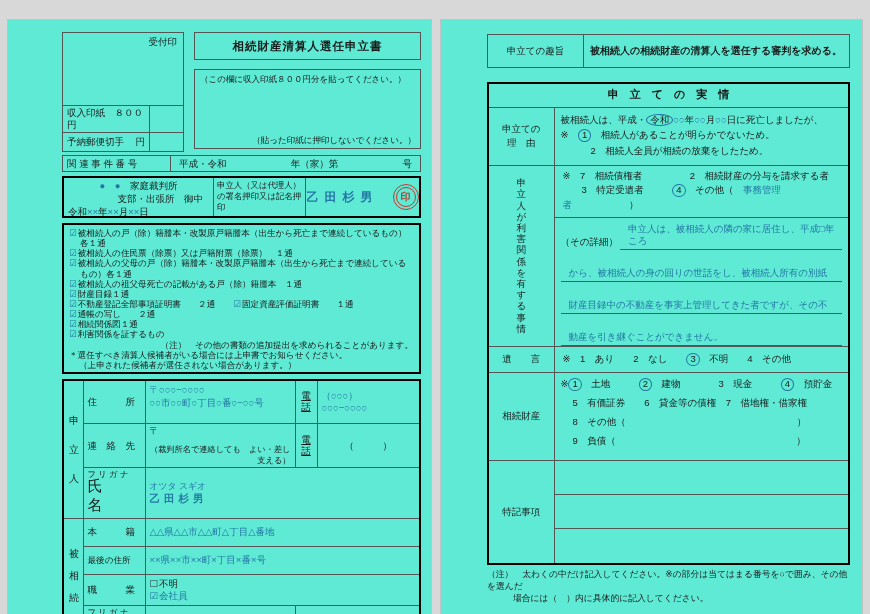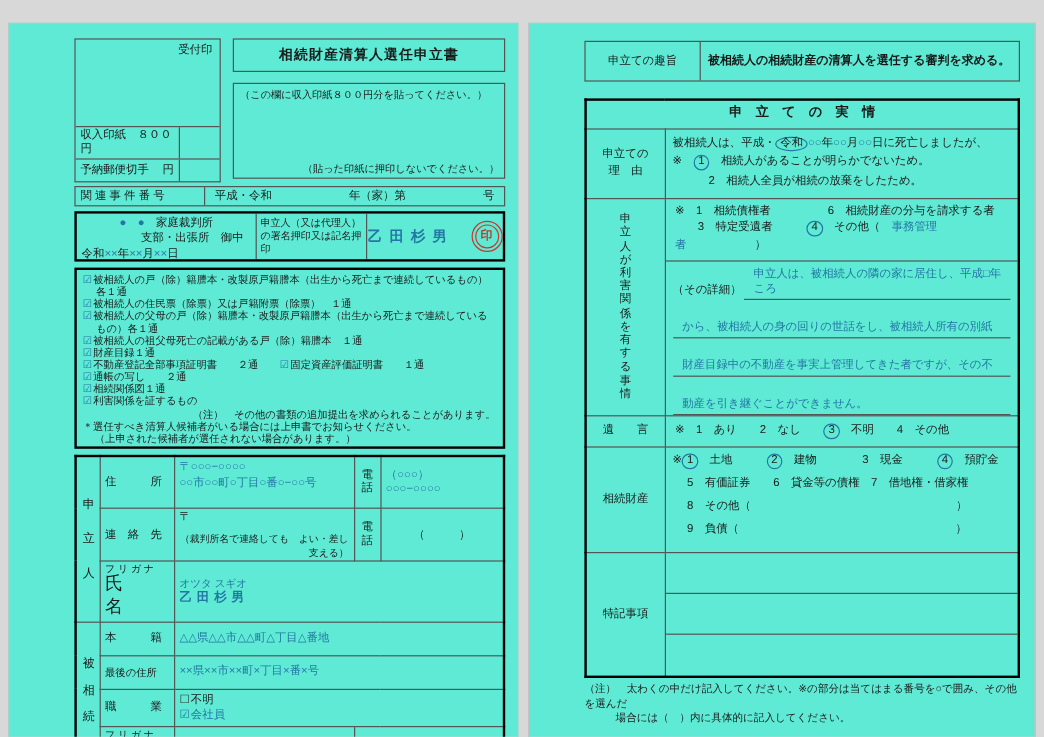--- a/index.html
+++ b/index.html
@@ -68,21 +68,21 @@
   .main tr:nth-child(2) td{height:36px;}
   .main tr:nth-child(3) td{height:32px;}
   .main tr:nth-child(4) td{height:28px;}
   .main tr:nth-child(5) td{height:28px;}
   .main tr:nth-child(6) td{height:31px;}
   .main tr:nth-child(7) td{height:38px;}
   .vg{width:12px;margin:0 auto;text-align:center;font-size:10px;word-break:break-all;}
   .vg3{line-height:2.9;}
   .vg4{line-height:2.2;}
   .flabel{text-align:left;}
-  .vphone{padding:0;}
+  .vphone{padding:0;text-decoration:underline;}
   .vphone div{width:11px;margin:0 auto;text-align:center;line-height:1.15;word-break:break-all;}
   .zip{line-height:1.6;}
   .contactNote{text-align:right;font-size:8.2px;margin-top:8px;}
   .kanaCell .k1{font-size:8.3px;}
   .kanaCell .k2{font-size:15px;font-family:Liberation Mono, monospace;}
   .nameVal{font-size:10.5px;letter-spacing:4px;font-weight:bold;}
   .deathCell{line-height:1.5;}
   .footerLine{text-align:center;margin-top:14px;font-size:10px;letter-spacing:1px;}
 
   
@@ -296,21 +296,21 @@
         <div><span>※　</span><span class="circ">1</span><span>　相続人があることが明らかでないため。</span></div>
         <div class="rl3">2　相続人全員が相続の放棄をしたため。</div>
       </td>
     </tr>
     <tr>
       <td>
             <div class="vint">申立人が利害関係を有する事情</div>
           </td>
       <td class="intCell">
         <div class="optbox">
-          <div>※　1　相続債権者　　　　　6　相続財産の分与を請求する者</div>
+          <div>※　7　相続債権者　　　　　2　相続財産の分与を請求する者</div>
           <div><span>　　3　特定受遺者　　　</span><span class="circ">4</span><span>　その他（　</span><span class="b">事務管理者</span><span>　　　　　　）</span></div>
         </div>
         <div class="dl">
           <span class="dlab">（その詳細）</span>
           <span class="dtext">申立人は、被相続人の隣の家に居住し、平成□年ころ</span>
         </div>
         <div class="dl">
               <span class="dtext">から、被相続人の身の回りの世話をし、被相続人所有の別紙</span>
             </div>
         <div class="dl">

